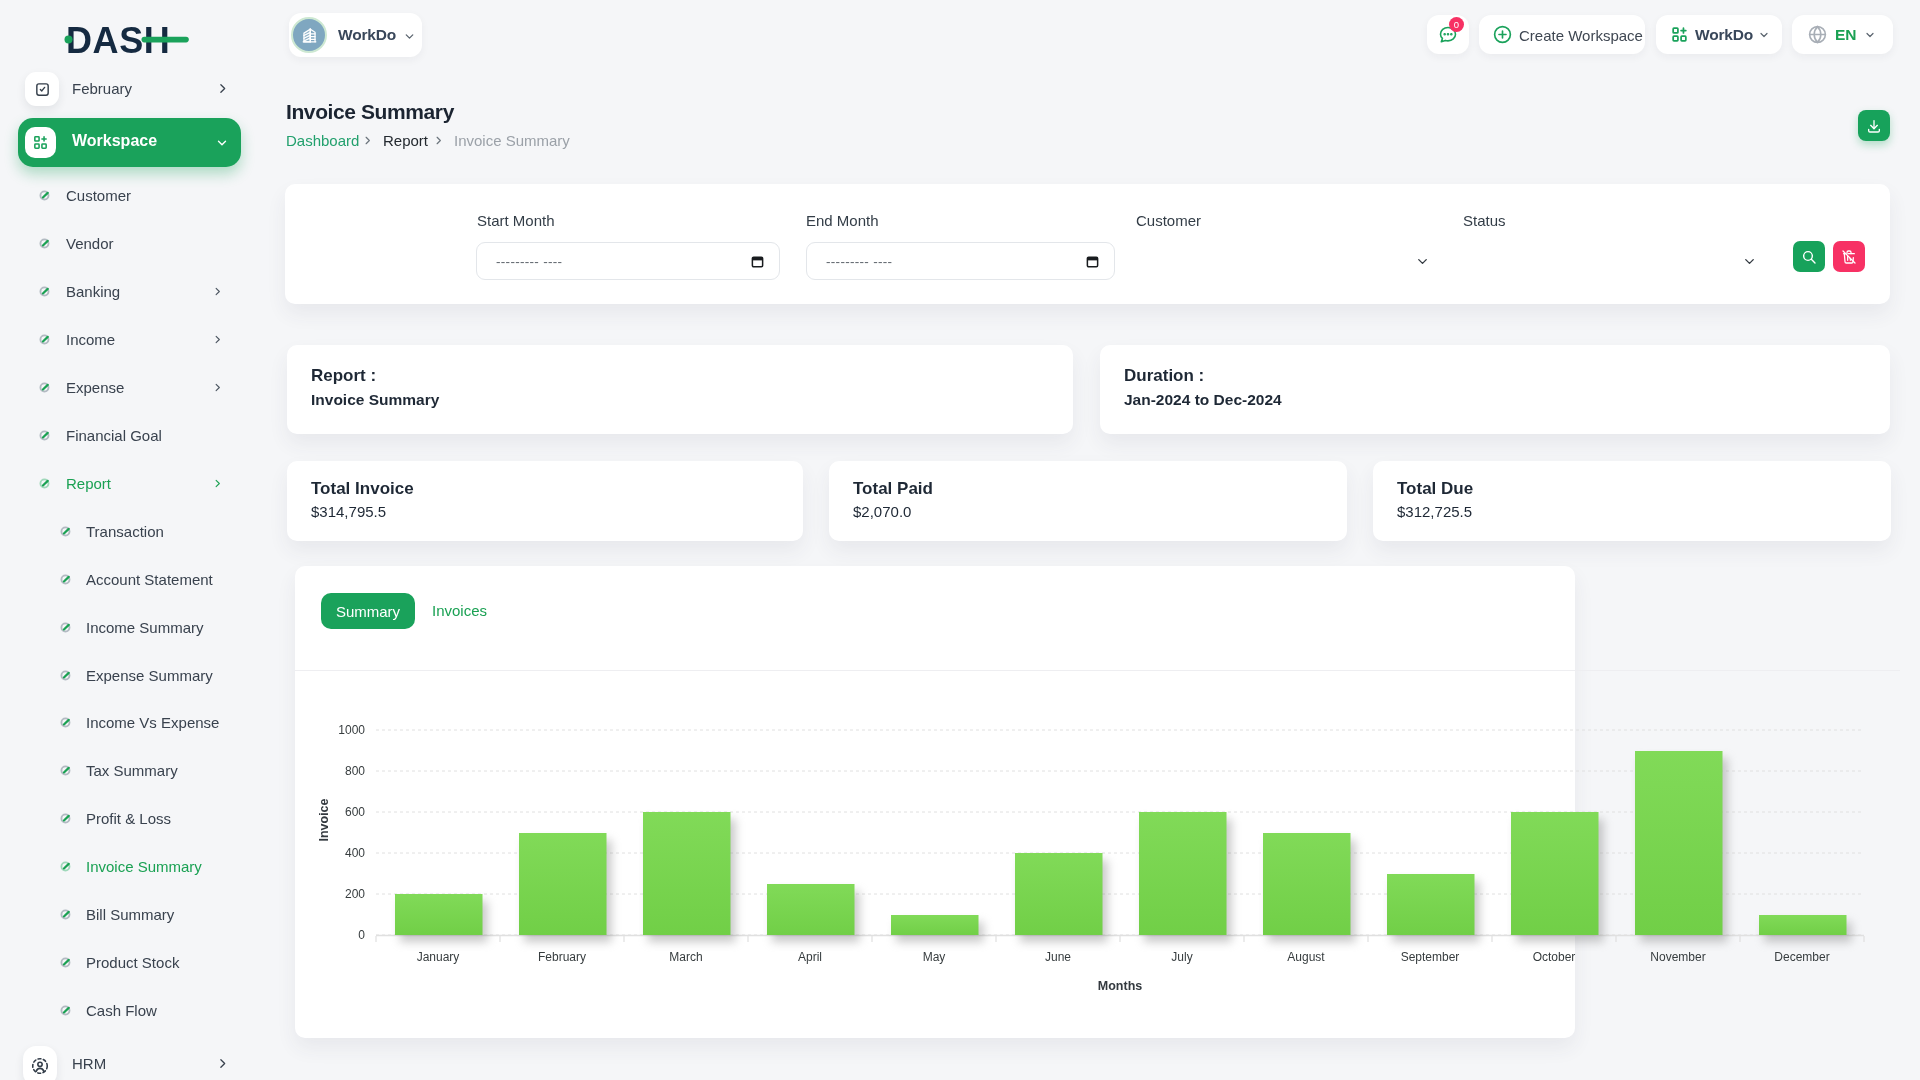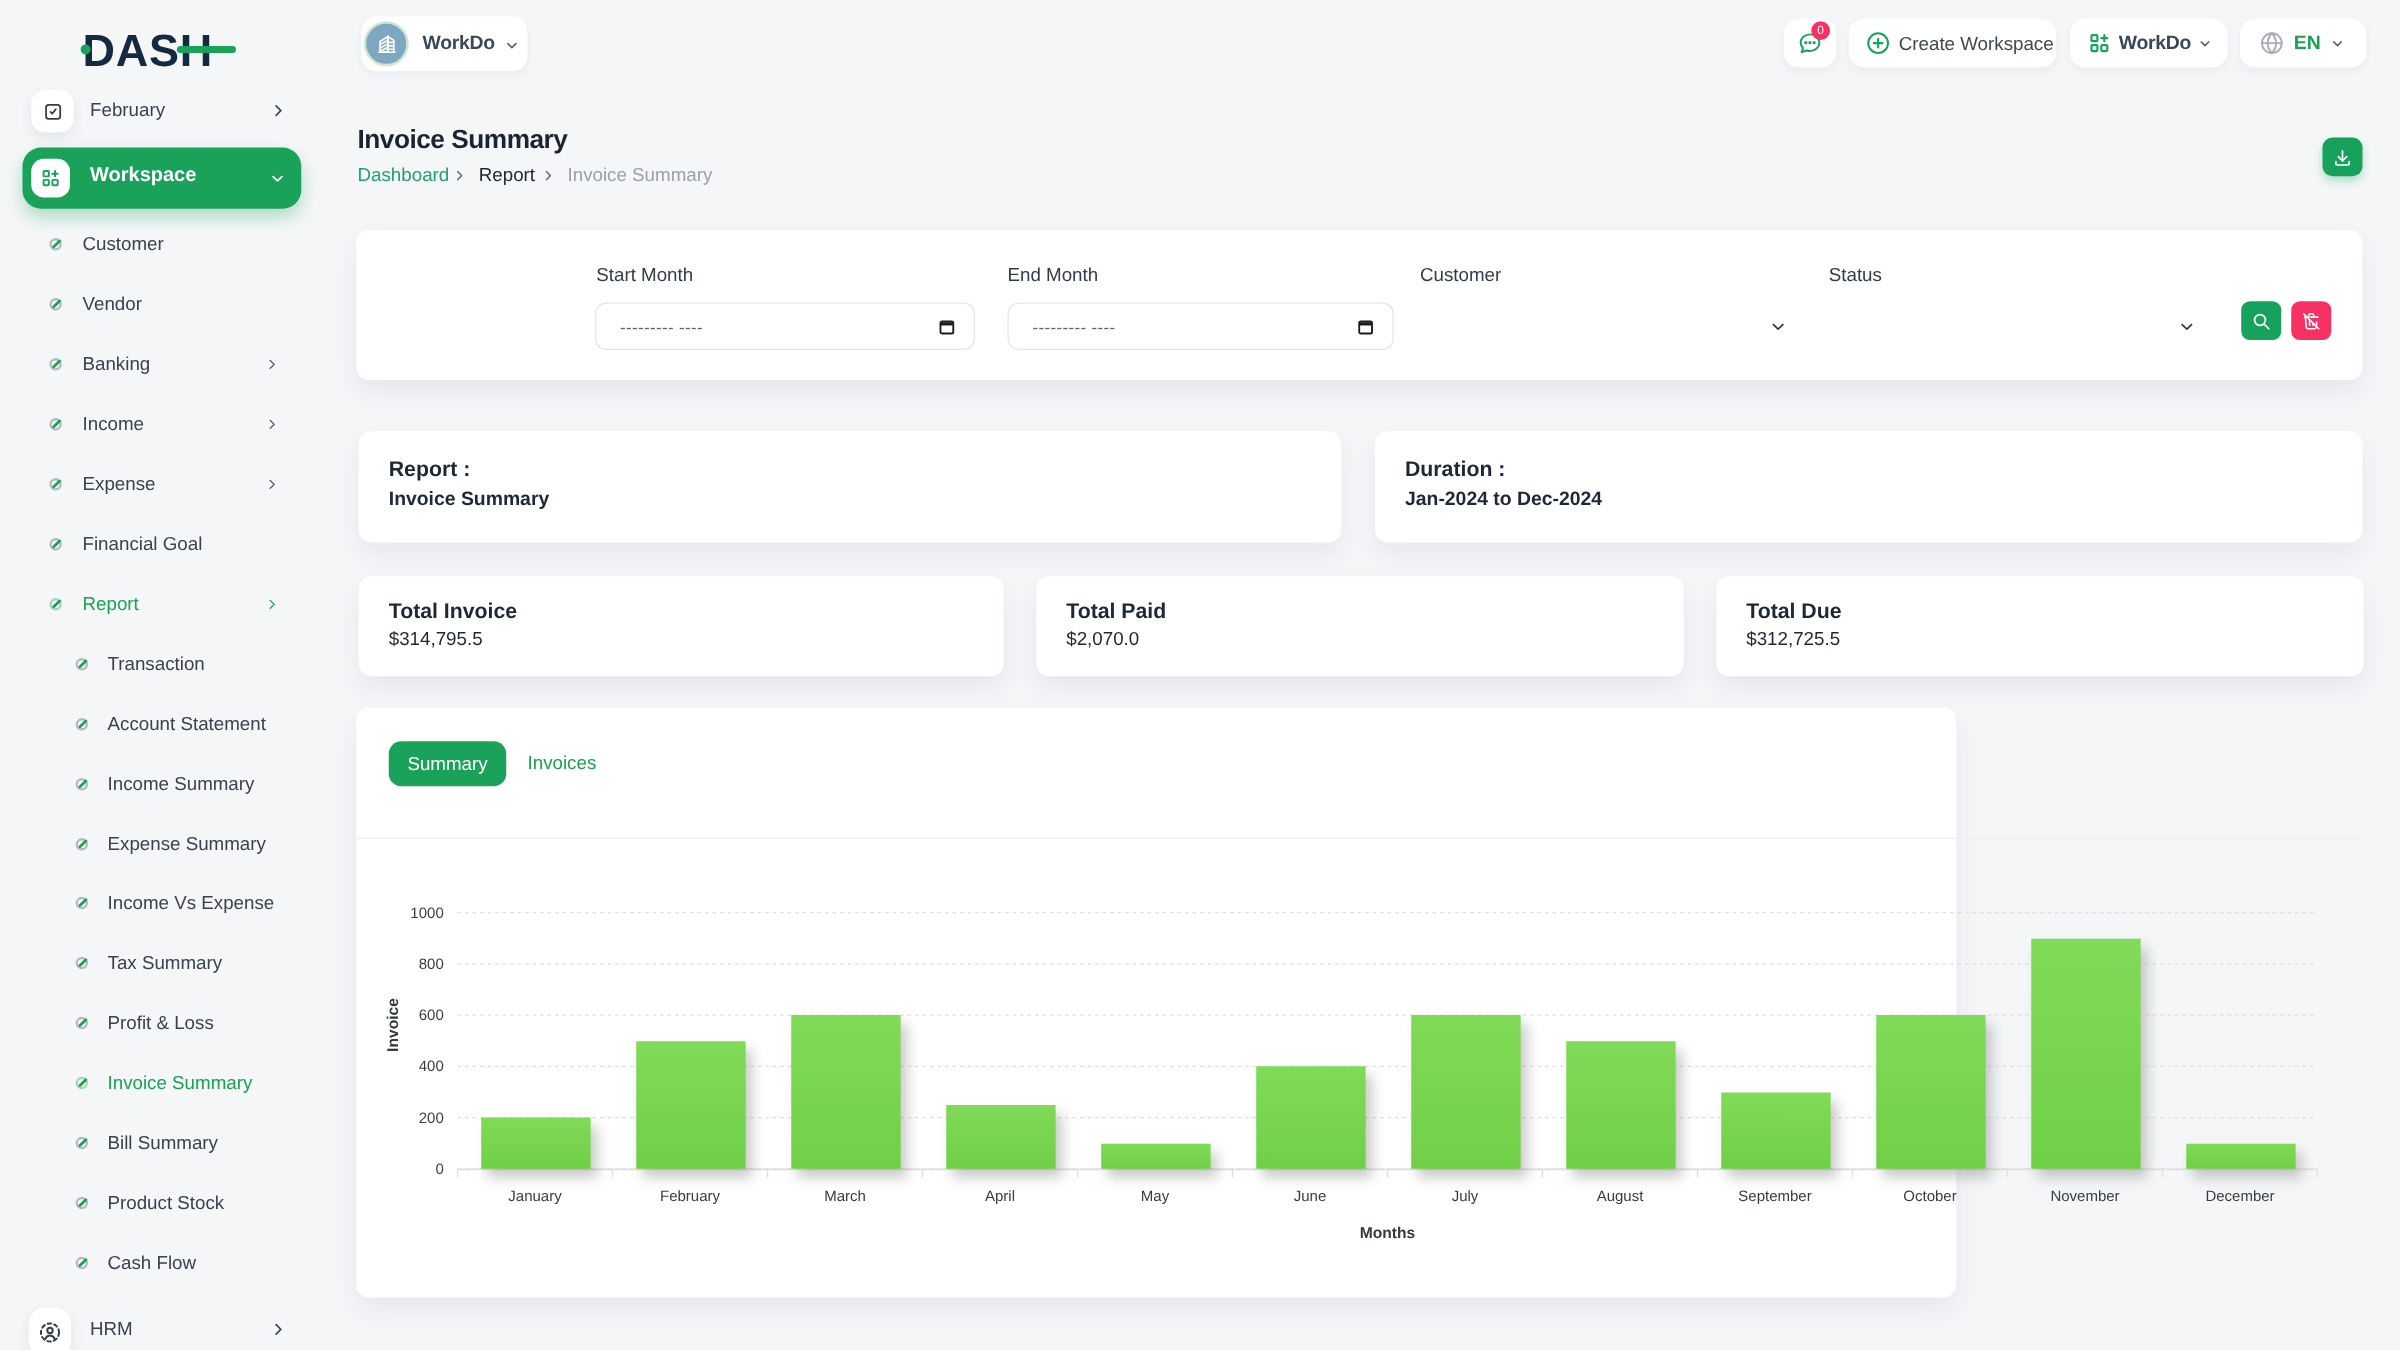--- a/index.html
+++ b/index.html
@@ -339,21 +339,21 @@
 </div>
 <div class="abs card" style="left:829px; top:461px; width:518px; height:80px;">
   <div class="abs cardtitle" style="left:24px; top:18px;">Total Paid</div>
   <div class="abs" style="left:24px; top:42px; font-size:15px; color:#1e2835;">$2,070.0</div>
 </div>
 <div class="abs card" style="left:1373px; top:461px; width:518px; height:80px;">
   <div class="abs cardtitle" style="left:24px; top:18px;">Total Due</div>
   <div class="abs" style="left:24px; top:42px; font-size:15px; color:#1e2835;">$312,725.5</div>
 </div>
 
-<div class="abs card" style="left:285px; top:566px; width:1280px; height:472px;">
+<div class="abs card" style="left:295px; top:566px; width:1280px; height:472px;">
   <div class="abs tab-pill" style="left:26px; top:27px; width:94px; height:36px;">Summary</div>
   <div class="abs" style="left:137px; top:36px; font-size:15px; color:#1aa153;">Invoices</div>
   <div class="abs" style="left:0; top:104px; width:1605px; height:1px; background:#eeeef1;"></div>
   <svg class="abs" style="left:0; top:0;" width="1605" height="472" viewBox="0 0 1605 472">
     <defs>
       <linearGradient id="barg" x1="0" y1="0" x2="0" y2="1">
         <stop offset="0" stop-color="#81da58"></stop>
         <stop offset="1" stop-color="#71cf47"></stop>
       </linearGradient>
     </defs>

